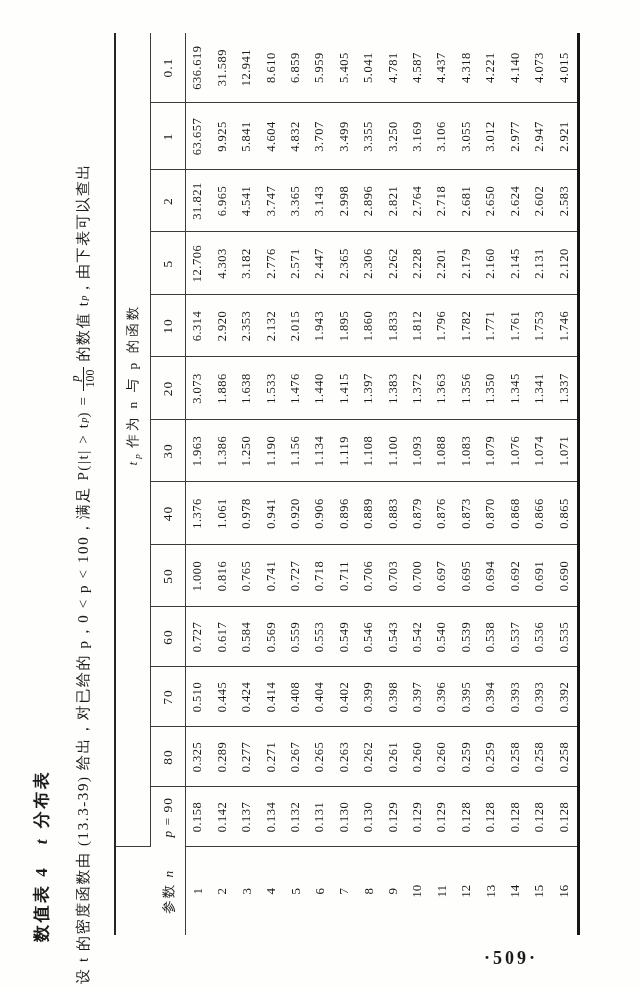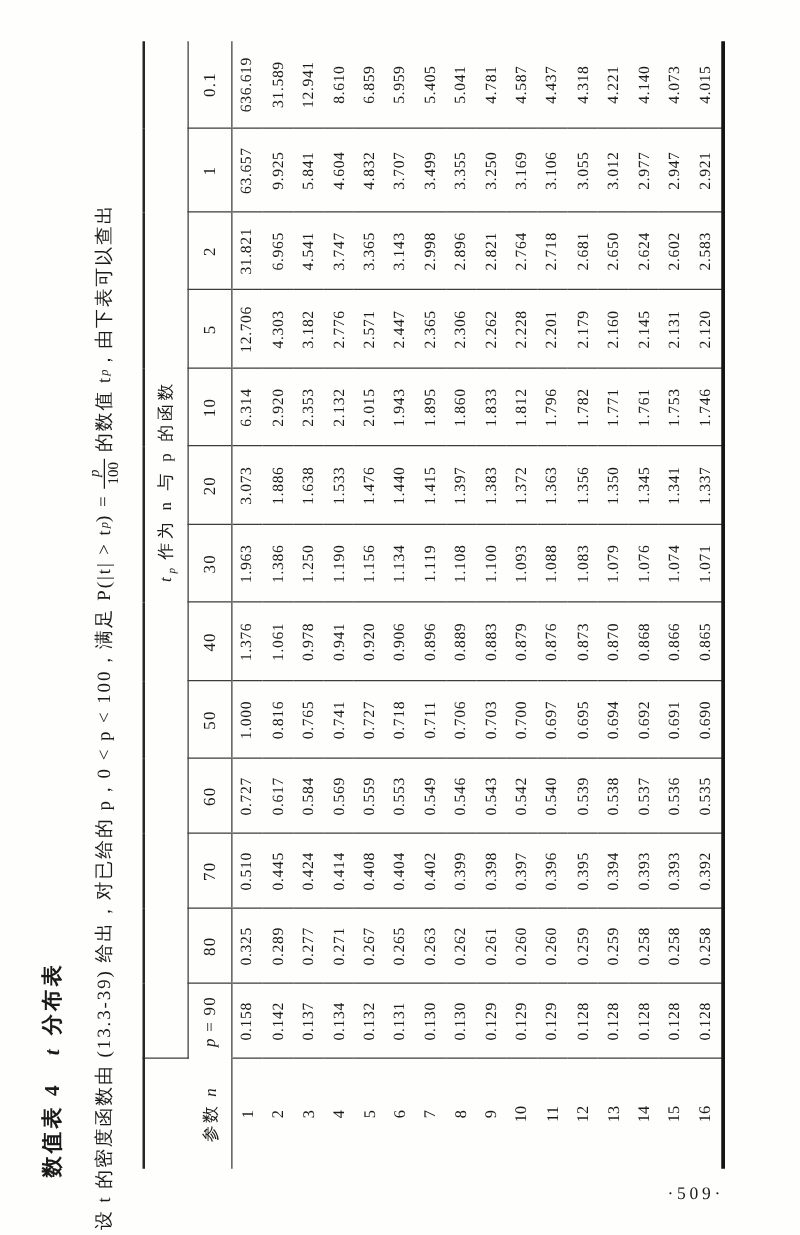--- a/index.html
+++ b/index.html
@@ -28,21 +28,21 @@
   .h-row{height:35px;}
   .corner{vertical-align:bottom !important;font-size:13.5px;letter-spacing:2px;
           border-bottom:1px solid #3c3c3c;padding-bottom:7px !important;}
   .span-head{font-size:13.5px;letter-spacing:3px;border-bottom:1px solid #3c3c3c;
              text-indent:110px;}
   .span-head .sub{font-size:9px;vertical-align:-3px;letter-spacing:0;}
   .col-head{font-size:13.5px;letter-spacing:1px;border-bottom:1px solid #3c3c3c;}
   .var{font-style:italic;}
   .n-cell{font-size:13px;}
   .v-cell{font-size:12.5px;letter-spacing:0.5px;}
-  .page-num{position:absolute;left:534px;top:948px;font-size:14px;font-weight:normal;
+  .page-num{position:absolute;left:484px;top:948px;font-size:18px;font-weight:bold;
             letter-spacing:3px;}
 </style>
 </head>
 <body>
 
 <div id="page">
   <div id="rotated">
 
     <div class="doc-title">
       <span>数值表 4</span>　<span class="var">t</span> <span>分布表</span>

